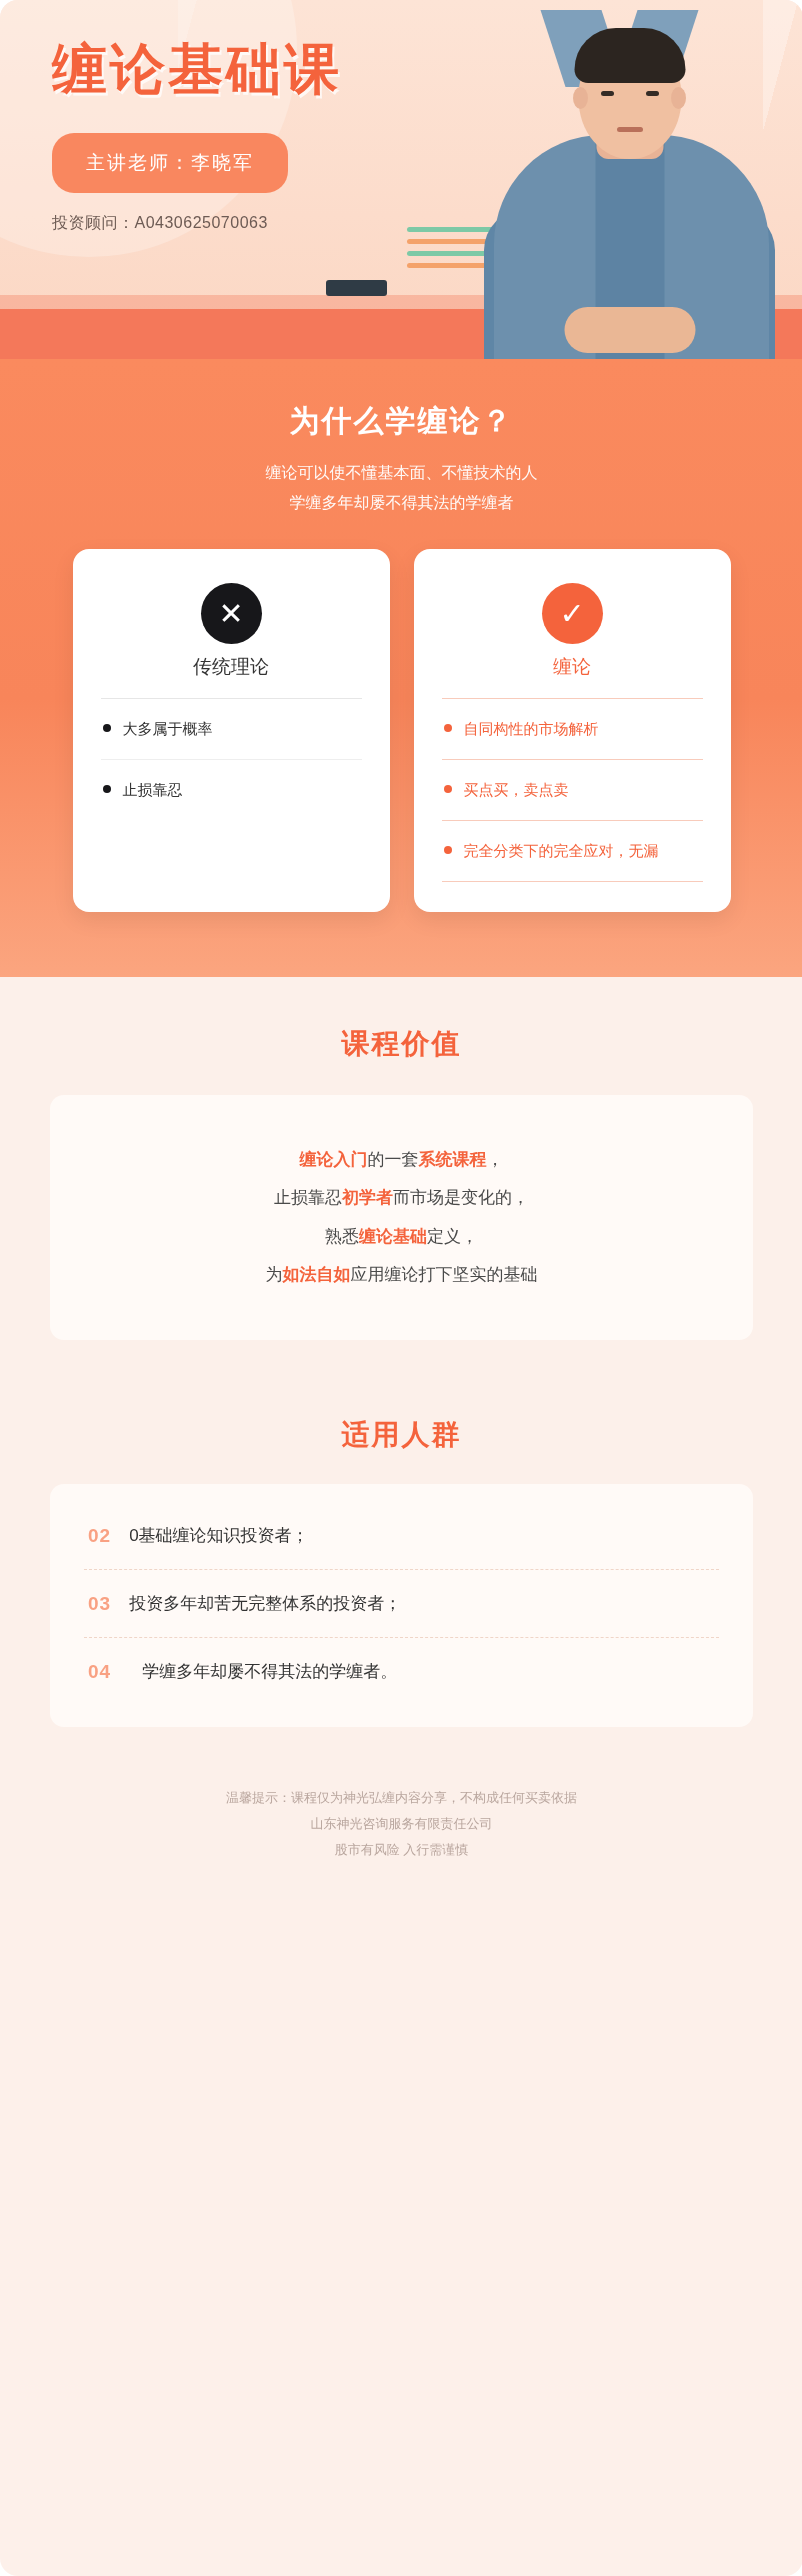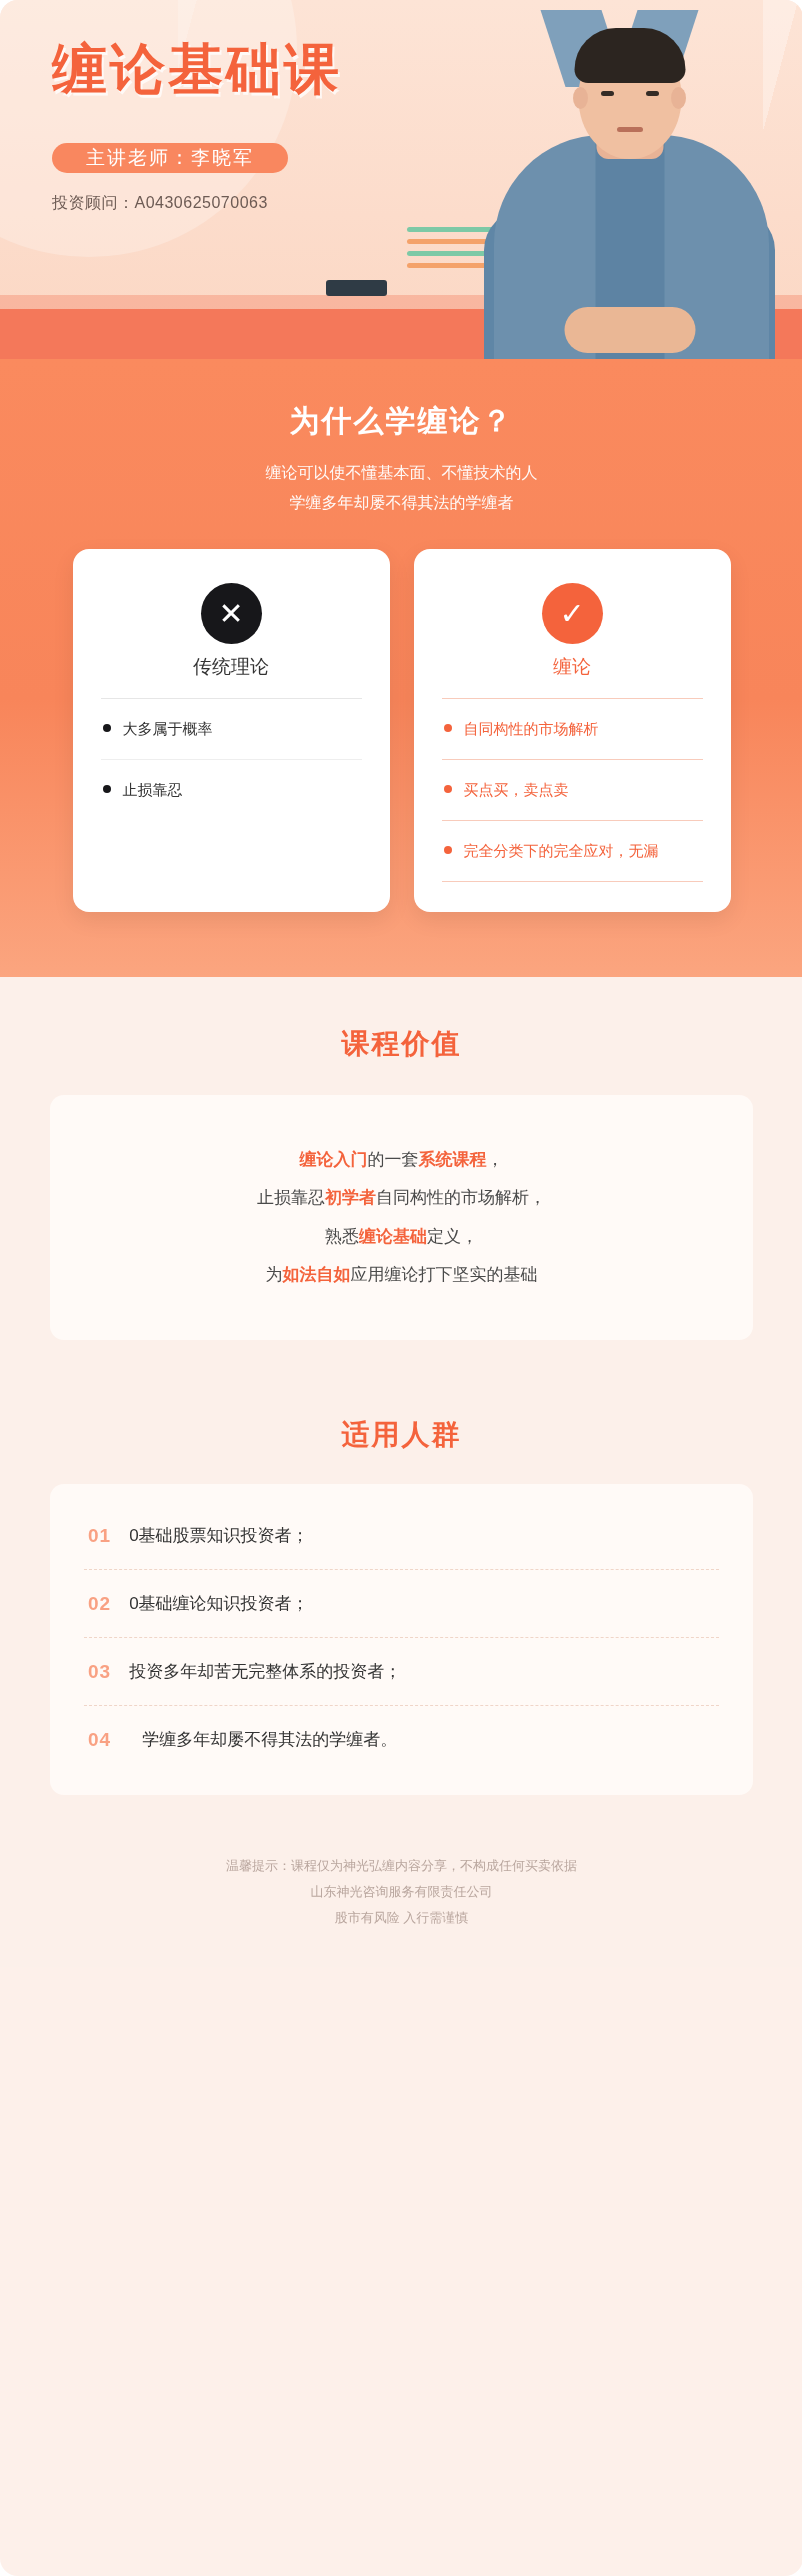--- a/index.html
+++ b/index.html
@@ -63,26 +63,26 @@
   .hero-title {
     font-size: 55px;
     font-weight: bold;
     color: #f4633c;
     letter-spacing: 3px;
     line-height: 1.15;
     text-shadow: 2px 3px 0 rgba(255,255,255,0.75);
   }
   .hero-pill {
     display: inline-block;
-    margin-top: 42px;
+    margin-top: 32px;
     background: #f9875f;
     color: #ffffff;
     font-size: 19px;
     letter-spacing: 2px;
-    padding: 2px 34px;
+    padding: 17px 34px;
     border-radius: 22px;
   }
   .hero-sub {
     margin-top: 20px;
     font-size: 16px;
     color: #6d5b54;
     letter-spacing: 0.5px;
   }
   
   .books {
@@ -418,33 +418,29 @@
         </div>
       </div>
 
     </div>
   </div>
 
   <div class="value">
     <div class="sec-title">课程价值</div>
     <div class="value-card" id="value-lines">
         <div><span class="hl">缠论入门</span><span>的一套</span><span class="hl">系统课程</span><span>，</span></div>
-        <div><span>止损靠忍</span><span class="hl">初学者</span><span>自同构性的市场解析，</span></div>
+        <div><span>止损靠忍</span><span class="hl">初学者</span><span>而市场是变化的，</span></div>
         <div><span>熟悉</span><span class="hl">缠论基础</span><span>定义，</span></div>
         <div><span>为</span><span class="hl">如法自如</span><span>应用缠论打下坚实的基础</span></div>
       </div>
   </div>
 
   <div class="audience">
     <div class="sec-title">适用人群</div>
     <div class="aud-card">
-      <div class="aud-row">
-        <span class="aud-num">01</span>
-        <span>0基础股票知识投资者；</span>
-      </div>
       <div class="aud-row">
         <span class="aud-num">02</span>
         <span>0基础缠论知识投资者；</span>
       </div>
       <div class="aud-row">
         <span class="aud-num">03</span>
         <span>投资多年却苦无完整体系的投资者；</span>
       </div>
       <div class="aud-row">
         <span class="aud-num">04</span>

